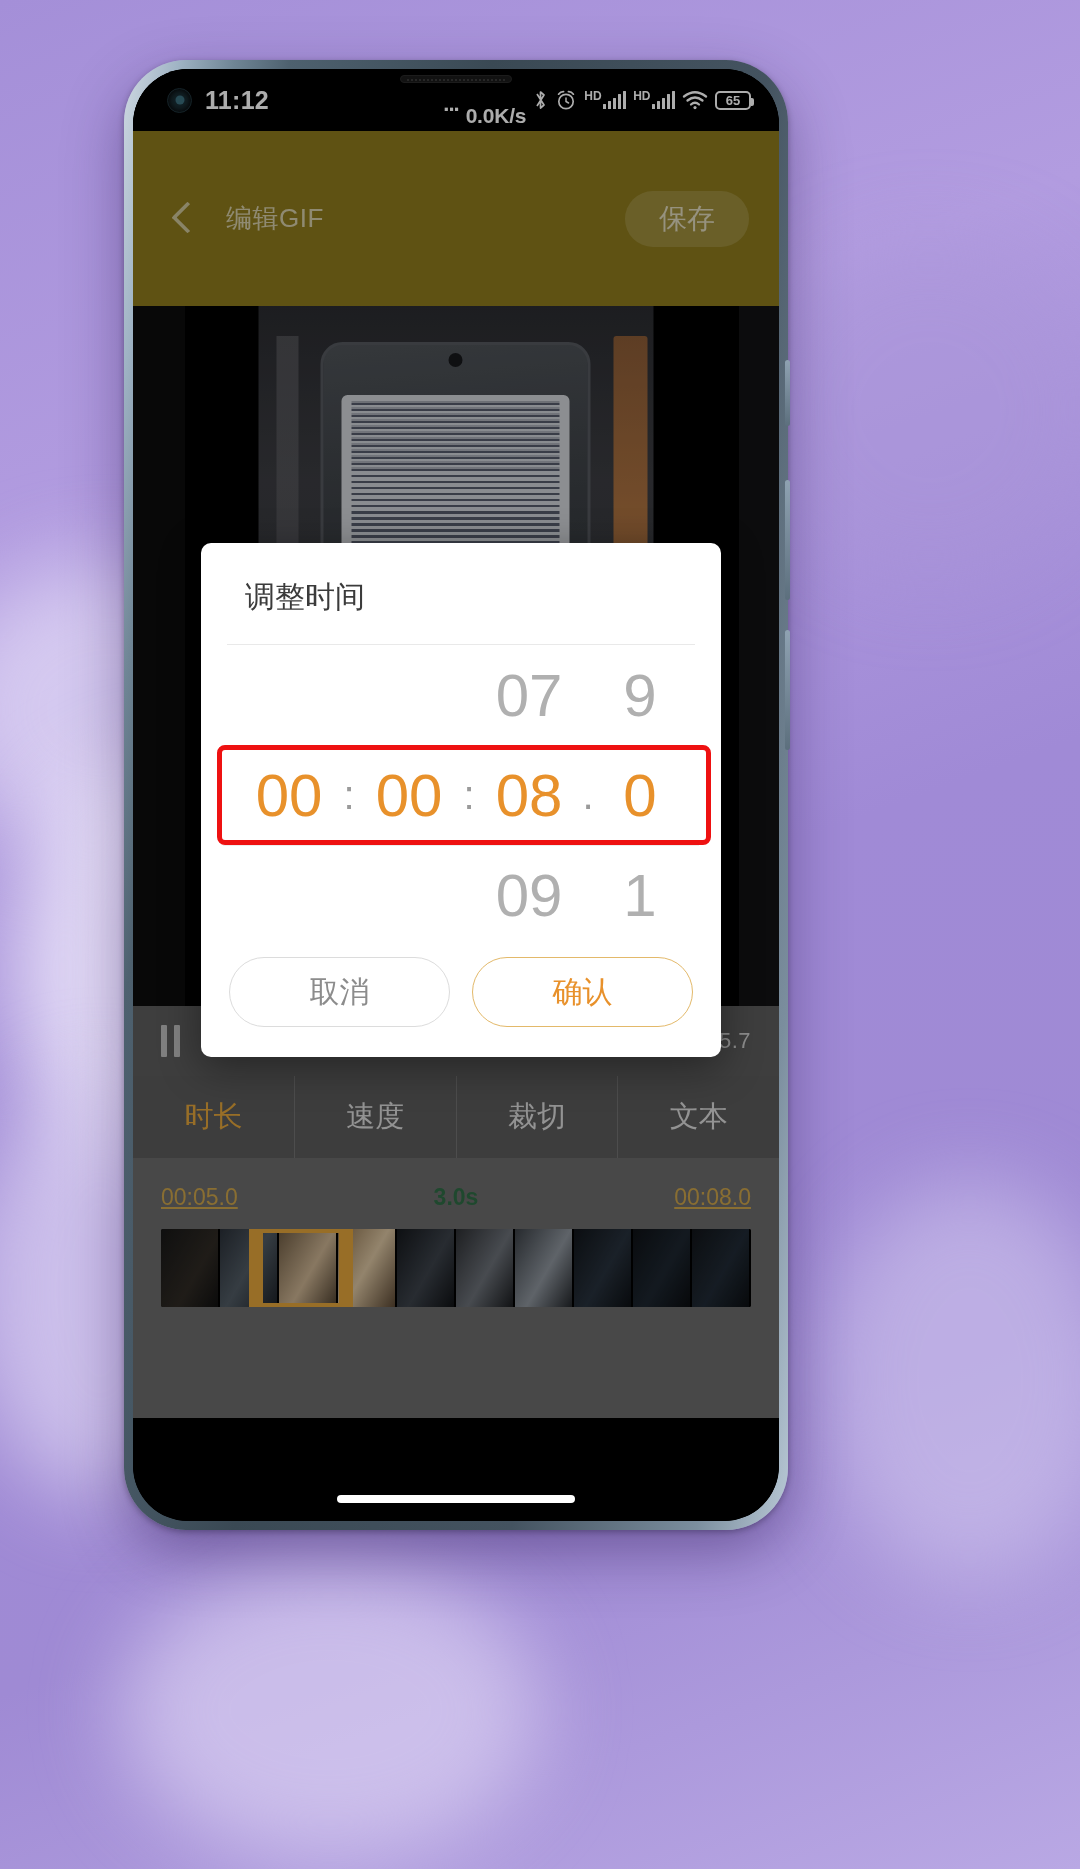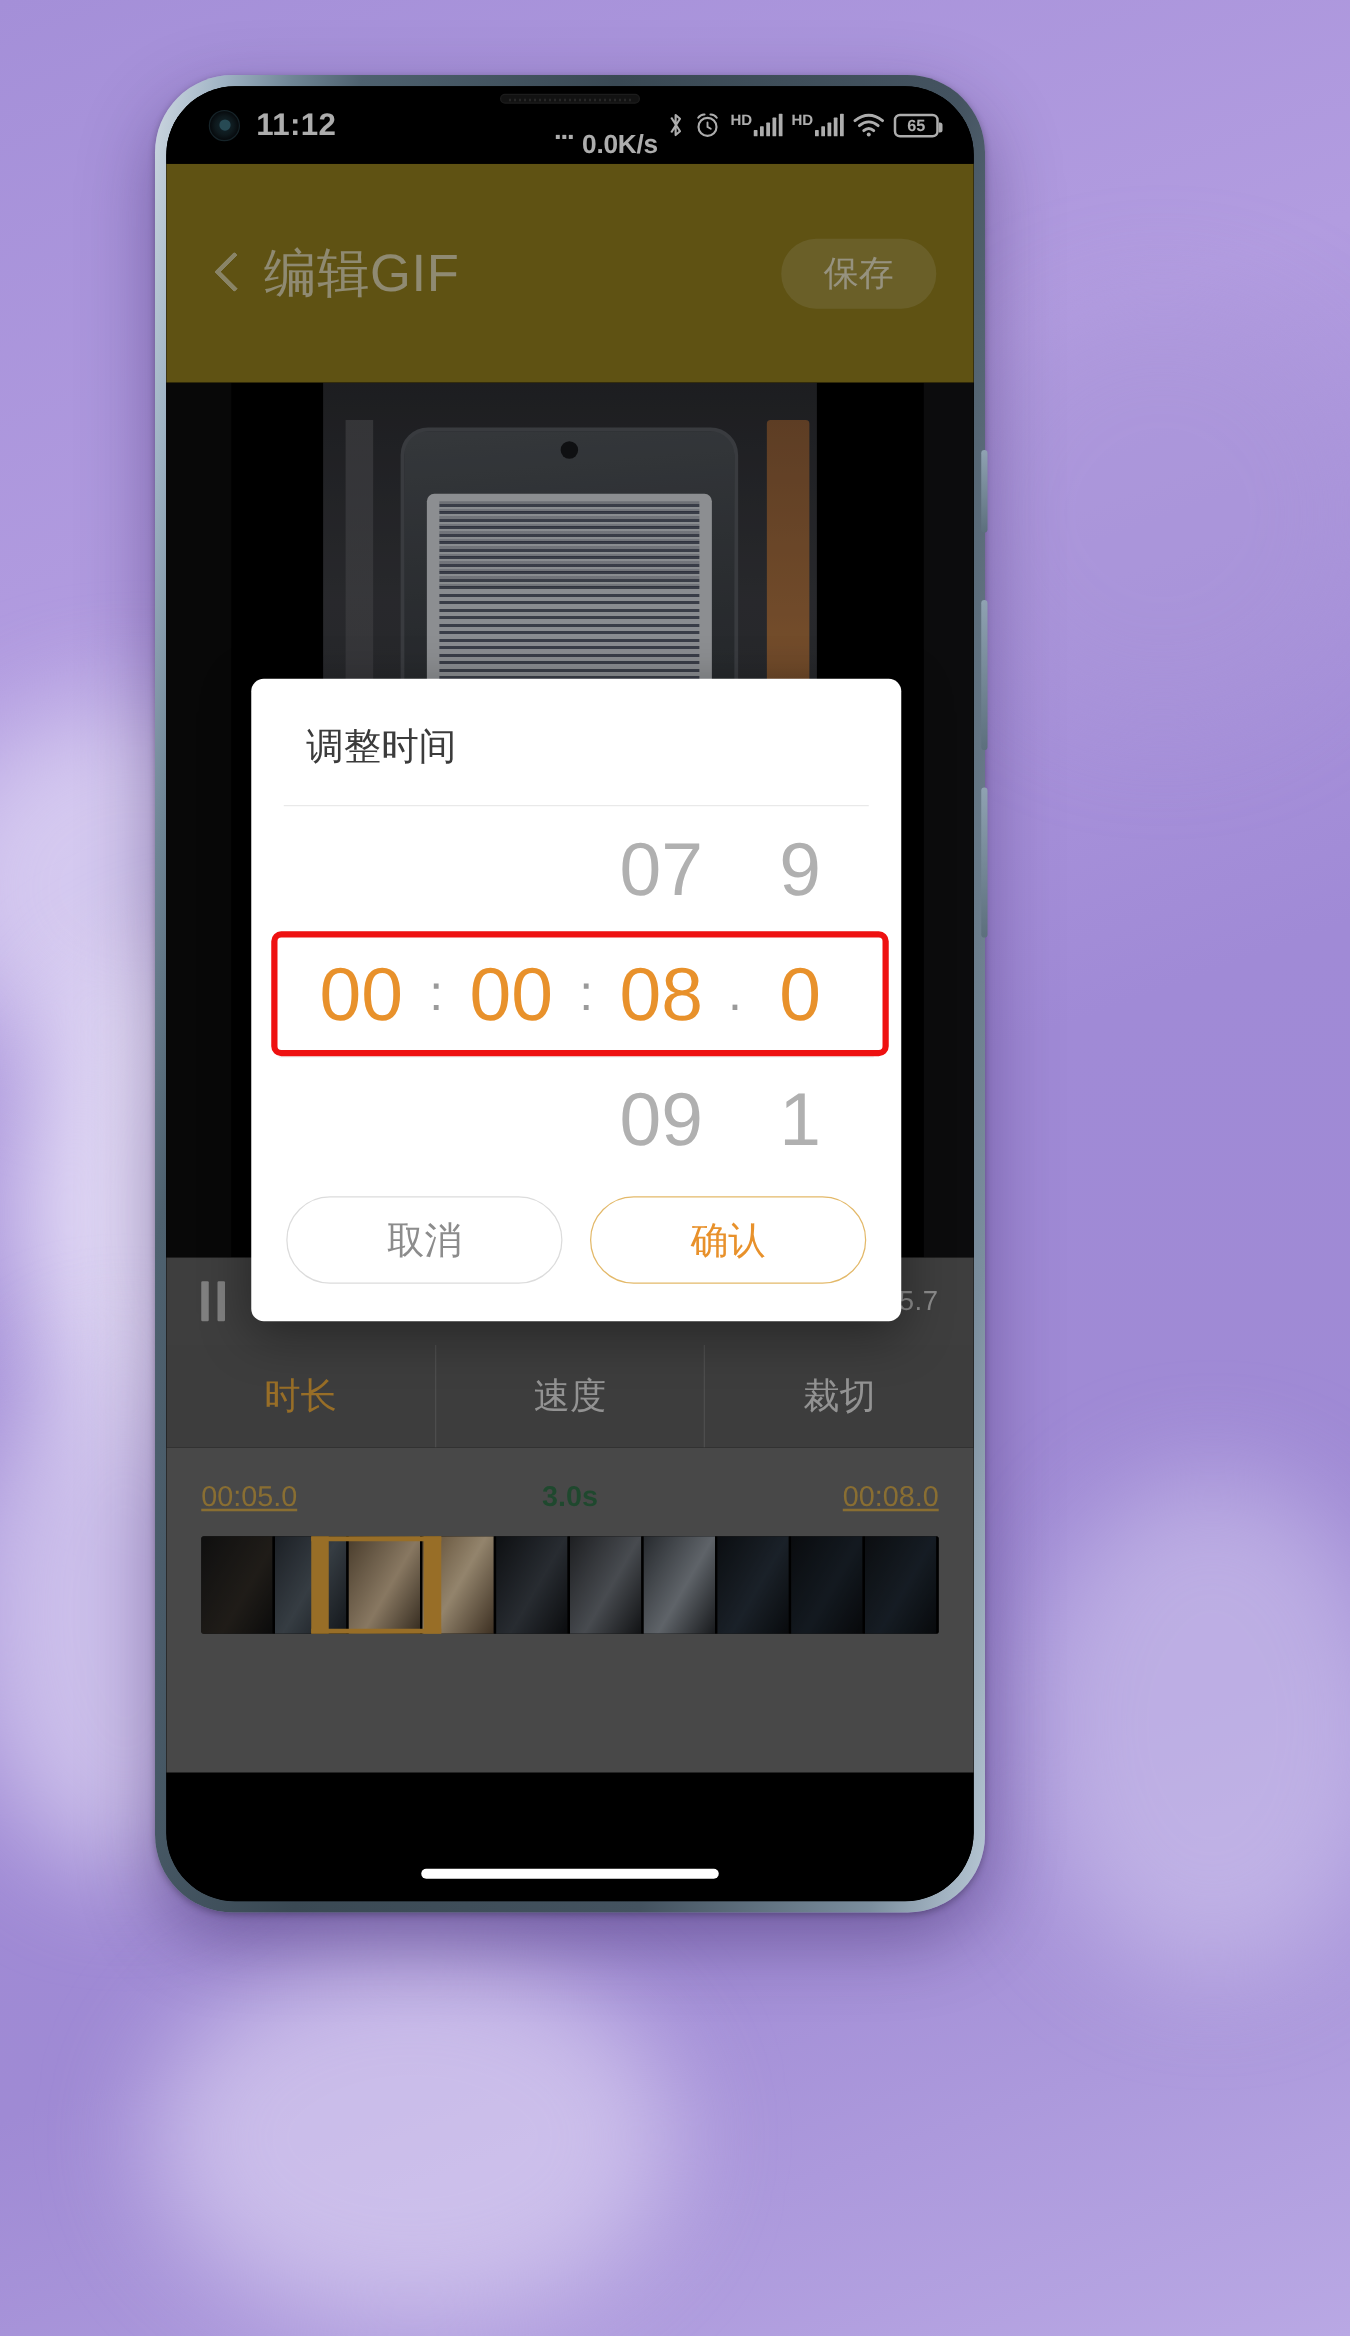--- a/index.html
+++ b/index.html
@@ -133,22 +133,22 @@
   .back-arrow { width: 34px; height: 34px; position: relative; flex: none; }
   .back-arrow::before {
     content:""; position: absolute; left: 9px; top: 4px;
     width: 19px; height: 19px;
     border-left: 4px solid rgba(255,255,255,0.55);
     border-bottom: 4px solid rgba(255,255,255,0.55);
     transform: rotate(45deg);
     border-radius: 2px;
   }
   .hdr-title {
-    margin-left: 10px;
-    font-size: 42px; color: rgba(255,255,255,0.62);
+    margin-left: 25px;
+    font-size: 26px; color: rgba(255,255,255,0.62);
     letter-spacing: .5px;
   }
   .save-btn {
     margin-left: auto;
     min-width: 124px; height: 56px;
     border-radius: 28px;
     background: rgba(255,255,255,0.14);
     color: rgba(255,255,255,0.66);
     display: flex; align-items: center; justify-content: center;
     font-size: 28px;
@@ -436,20 +436,21 @@
             <i></i>
             <i></i>
           </div>
         <div class="ctrl-time">0'25.7</div>
       </div>
 
       <div class="tabbar">
         <div class="tab active">时长</div>
         <div class="tab">速度</div>
         <div class="tab">裁切</div>
+        <div class="tab">文本</div>
       </div>
 
       <div class="timeline-wrap">
         <div class="tl-labels">
           <span class="tl-start">00:05.0</span>
           <span class="tl-mid">3.0s</span>
           <span class="tl-end">00:08.0</span>
         </div>
         <div class="filmstrip">
           <div class="frm f1"></div>

